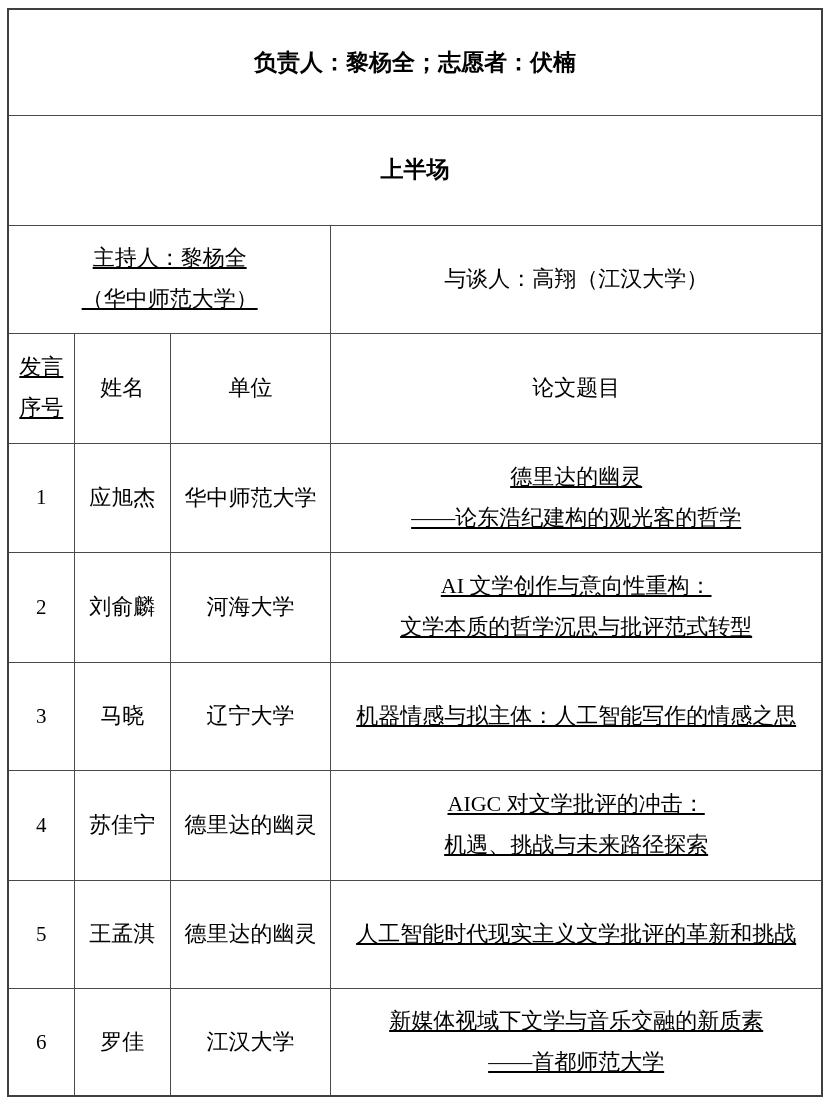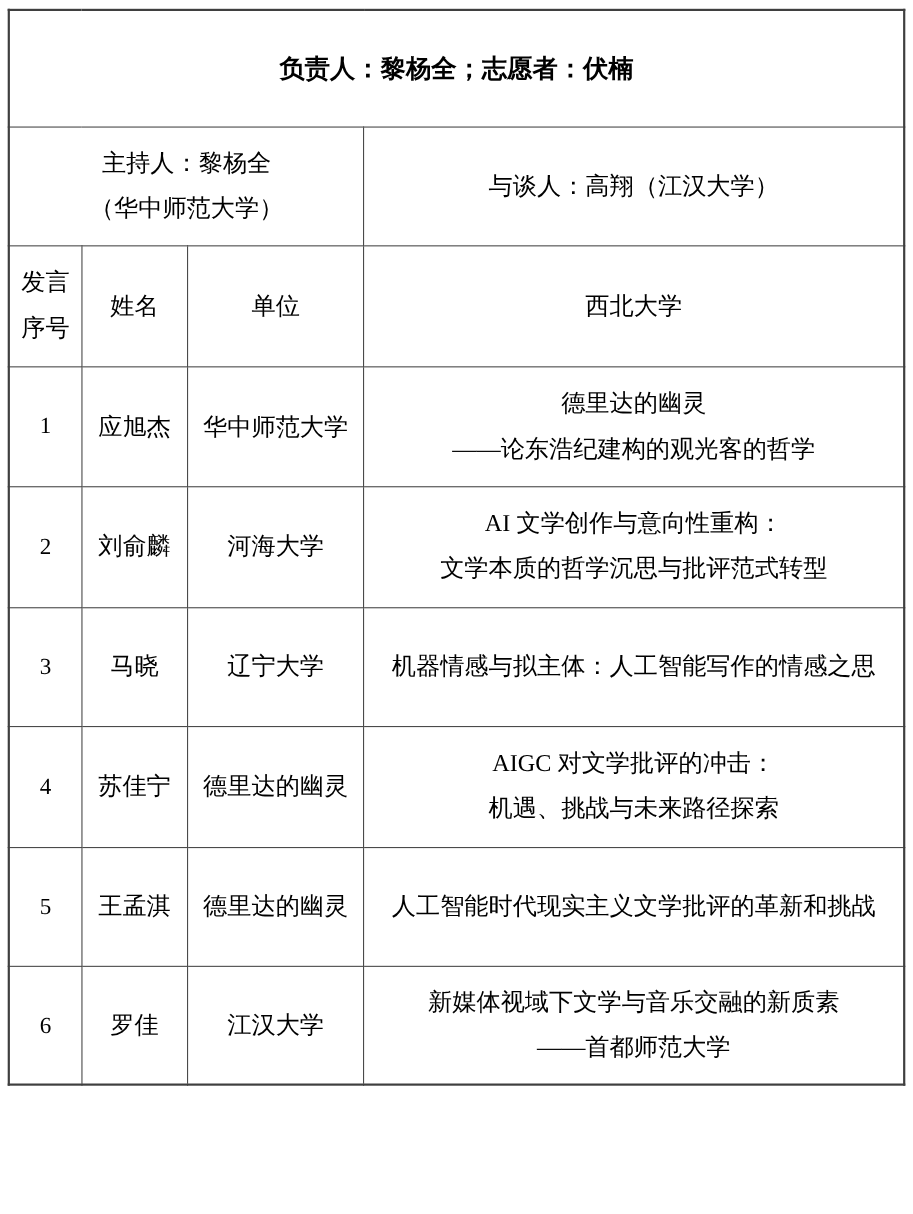--- a/index.html
+++ b/index.html
@@ -31,20 +31,21 @@
     vertical-align: middle;
     font-size: 22px;
     line-height: 1.45;
     padding: 2px 8px;
     box-sizing: border-box;
     overflow: hidden;
   }
   td.multiline {
     white-space: pre-line;
     line-height: 1.86;
+    text-decoration: underline;
   }
   tr.banner-row td {
     font-weight: bold;
     font-size: 23px;
   }
   td.num-cell {
     font-size: 21px;
   }
   col.c-seq  { width: 66px; }
   col.c-name { width: 96px; }
@@ -59,31 +60,34 @@
     <colgroup>
       <col class="c-seq">
         <col class="c-name">
         <col class="c-org">
         <col class="c-title">
     </colgroup>
     <tbody>
       <tr class="banner-row" style="height:106px;">
         <td colspan="4">负责人：黎杨全；志愿者：伏楠</td>
       </tr>
+      <tr class="banner-row" style="height:110px;">
+        <td colspan="4">上半场</td>
+      </tr>
       <tr style="height:108px;">
         <td colspan="3" class="multiline">主持人：黎杨全
 （华中师范大学）</td>
         <td>与谈人：高翔（江汉大学）</td>
       </tr>
       <tr style="height:110px;margin-left:40px;">
         <td class="multiline">发言
 序号</td>
         <td>姓名</td>
         <td>单位</td>
-        <td>西北大学</td>
+        <td>论文题目</td>
       </tr>
       <tr style="height:109px;">
         <td class="num-cell">1</td>
         <td>应旭杰</td>
         <td>华中师范大学</td>
         <td class="multiline">德里达的幽灵
 ——论东浩纪建构的观光客的哲学</td>
       </tr>
       <tr style="height:110px;">
         <td class="num-cell">2</td>

